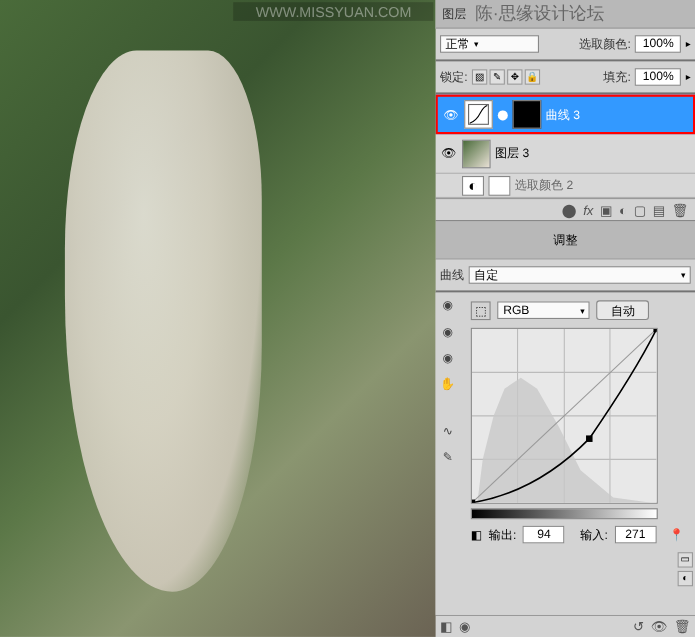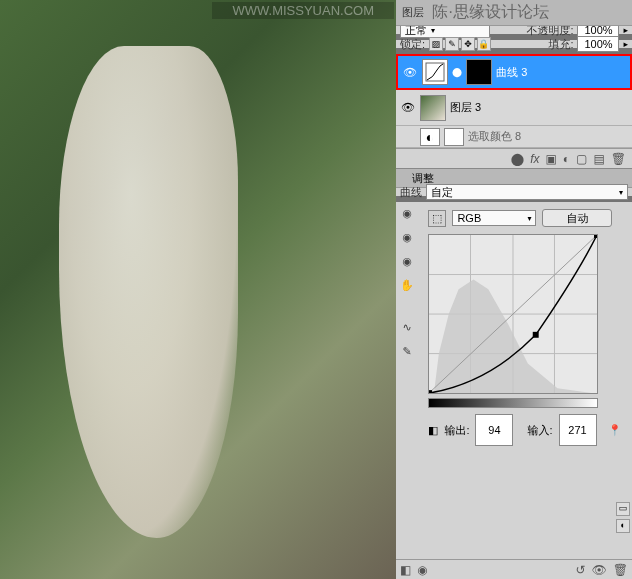--- a/index.html
+++ b/index.html
@@ -3,45 +3,45 @@
 <meta charset="utf-8">
 <style>
 * { margin: 0; padding: 0; box-sizing: border-box; font-family: "Microsoft YaHei", sans-serif; font-size: 11px; }
 body { background: #d3d3d3; width: 632px; height: 579px; display: flex; overflow: hidden; }
 .canvas { width: 396px; height: 579px; background: linear-gradient(135deg, #4a6b3a 0%, #3a5530 30%, #5c7848 50%, #8a9570 70%, #6b6354 100%); position: relative; overflow: hidden; }
 .canvas::before { content: ""; position: absolute; left: 15%; top: 8%; width: 45%; height: 85%; background: radial-gradient(ellipse at 40% 30%, #f5f0e8 0%, #e8e0d5 40%, #d5cdc0 70%, transparent 85%); border-radius: 40% 30% 50% 60%; opacity: 0.85; }
 .panels { width: 236px; background: #d3d3d3; display: flex; flex-direction: column; }
 .panel-header { background: #b8b8b8; height: 26px; display: flex; align-items: center; padding: 0 6px; border-bottom: 1px solid #999; }
 .panel-header span { color: #333; margin-right: 8px; }
 .watermark { position: absolute; top: 2px; right: 2px; font-size: 13px; color: rgba(255,255,255,0.4); background: rgba(0,0,0,0.2); padding: 1px 20px; }
-.row { display: flex; align-items: center; height: 14px; padding: 0 4px; gap: 4px; border-bottom: 6px solid #737373; background: #d3d3d3; }
+.row { display: flex; align-items: center; height: 30px; padding: 0 4px; gap: 4px; border-bottom: 2px solid #737373; background: #d3d3d3; }
 .row label { color: #333; }
 .dropdown { display: inline-flex; align-items: center; background: #fafafa; border: 1px solid #888; height: 16px; padding: 0 4px; }
 .dropdown .arrow { margin-left: 4px; font-size: 8px; }
 .num-input { background: #fff; border: 1px solid #888; width: 42px; height: 16px; text-align: center; padding: 0 2px; display: inline-flex; align-items: center; justify-content: center; }
 .layers-list { background: #d8d8d8; }
 .layer-row { display: flex; align-items: center; height: 36px; border-bottom: 1px solid #b0b0b0; padding: 0 4px; gap: 4px; }
 .layer-row.selected { background: #3399ff; color: #fff; border: 2px solid red; }
 .eye { width: 16px; height: 16px; display: flex; align-items: center; justify-content: center; }
 .thumb { width: 26px; height: 26px; background: #fff; border: 1px solid #888; display: flex; align-items: center; justify-content: center; font-size: 14px; }
 .thumb.mask { background: #000; }
 .thumb.img { background: linear-gradient(135deg, #4a6b3a, #e8e0d5); }
 .link-icn { font-size: 9px; }
 .layer-footer { height: 20px; background: #d3d3d3; display: flex; align-items: center; justify-content: flex-end; gap: 6px; padding: 0 6px; border-top: 1px solid #999; }
 .layer-footer span { font-size: 12px; color: #555; }
-.adj-tabs { background: #b8b8b8; height: 20px; display: flex; align-items: center; padding: 0 16px; border-top: 1px solid #888; border-bottom: 1px solid #999; }
+.adj-tabs { background: #b8b8b8; height: 36px; display: flex; align-items: center; padding: 0 16px; border-top: 1px solid #888; border-bottom: 1px solid #999; justify-content: center; }
 .curves-panel { background: #d3d3d3; padding: 4px; flex: 1; }
 .tool-btn { width: 18px; height: 18px; display: flex; align-items: center; justify-content: center; color: #444; }
 .curves-area { margin-left: 28px; }
 .preset-row { display: flex; align-items: center; gap: 6px; height: 24px; margin-bottom: 4px; }
-.btn { background: #e8e8e8; border: 1px solid #888; border-radius: 3px; padding: 2px 23px; height: 18px; display: inline-flex; align-items: center; }
+.btn { background: #e8e8e8; border: 1px solid #888; border-radius: 3px; padding: 2px 12px; height: 18px; display: inline-flex; align-items: center; }
 .histogram { position: relative; width: 170px; height: 160px; background: #e8e8e8; border: 1px solid #888; margin-bottom: 4px; }
 .histo-bg { position: absolute; inset: 0; }
 .io-row { display: flex; align-items: center; gap: 6px; margin-left: 0; }
-.io-row .val { background: #fff; border: 1px solid #888; width: 38px; height: 32px; text-align: center; display: inline-flex; align-items: center; justify-content: center; }
+.io-row .val { background: #fff; border: 1px solid #888; width: 38px; height: 16px; text-align: center; display: inline-flex; align-items: center; justify-content: center; }
 .lock-icons { display: flex; gap: 2px; }
 .lock-icons span { width: 14px; height: 14px; border: 1px solid #999; background: #e0e0e0; font-size: 9px; text-align: center; line-height: 12px; }
 svg { display: block; }
 </style>
 </head>
 <body>
 
 <div class="canvas">
   <div class="watermark">WWW.MISSYUAN.COM</div>
 </div>
@@ -52,21 +52,21 @@
     <span>图层</span>
     <span style="position:absolute;left:36px;color:#666;font-size:16px">陈·思缘设计论坛</span>
   </div>
 
   <div class="row">
     <div class="dropdown" style="width:90px">
       <span>正常</span>
       <span class="arrow">▾</span>
     </div>
     <span style="flex:1"></span>
-    <label>不透明度:</label>
+    <label>选取颜色:</label>
     <div class="num-input">100%</div>
     <span style="font-size:9px">▸</span>
   </div>
 
   <div class="row">
     <label>锁定:</label>
     <div class="lock-icons">
       <span>▨</span>
       <span>✎</span>
       <span>✥</span>
@@ -95,21 +95,21 @@
     <div class="layer-row">
       <div class="eye">👁</div>
       <div class="thumb img"></div>
       <span>图层 3</span>
     </div>
 
     <div class="layer-row" style="height:22px">
       <div class="eye"></div>
       <div class="thumb" style="width:20px;height:18px">◐</div>
       <div class="thumb" style="width:20px;height:18px;background:#fff"></div>
-      <span style="color:#666">选取颜色 8</span>
+      <span style="color:#666">选取颜色 2</span>
     </div>
   </div>
 
   <div class="layer-footer">
     <span>⬤</span>
     <span style="font-style:italic">fx</span>
     <span>▣</span>
     <span>◐</span>
     <span>▢</span>
     <span>▤</span>

